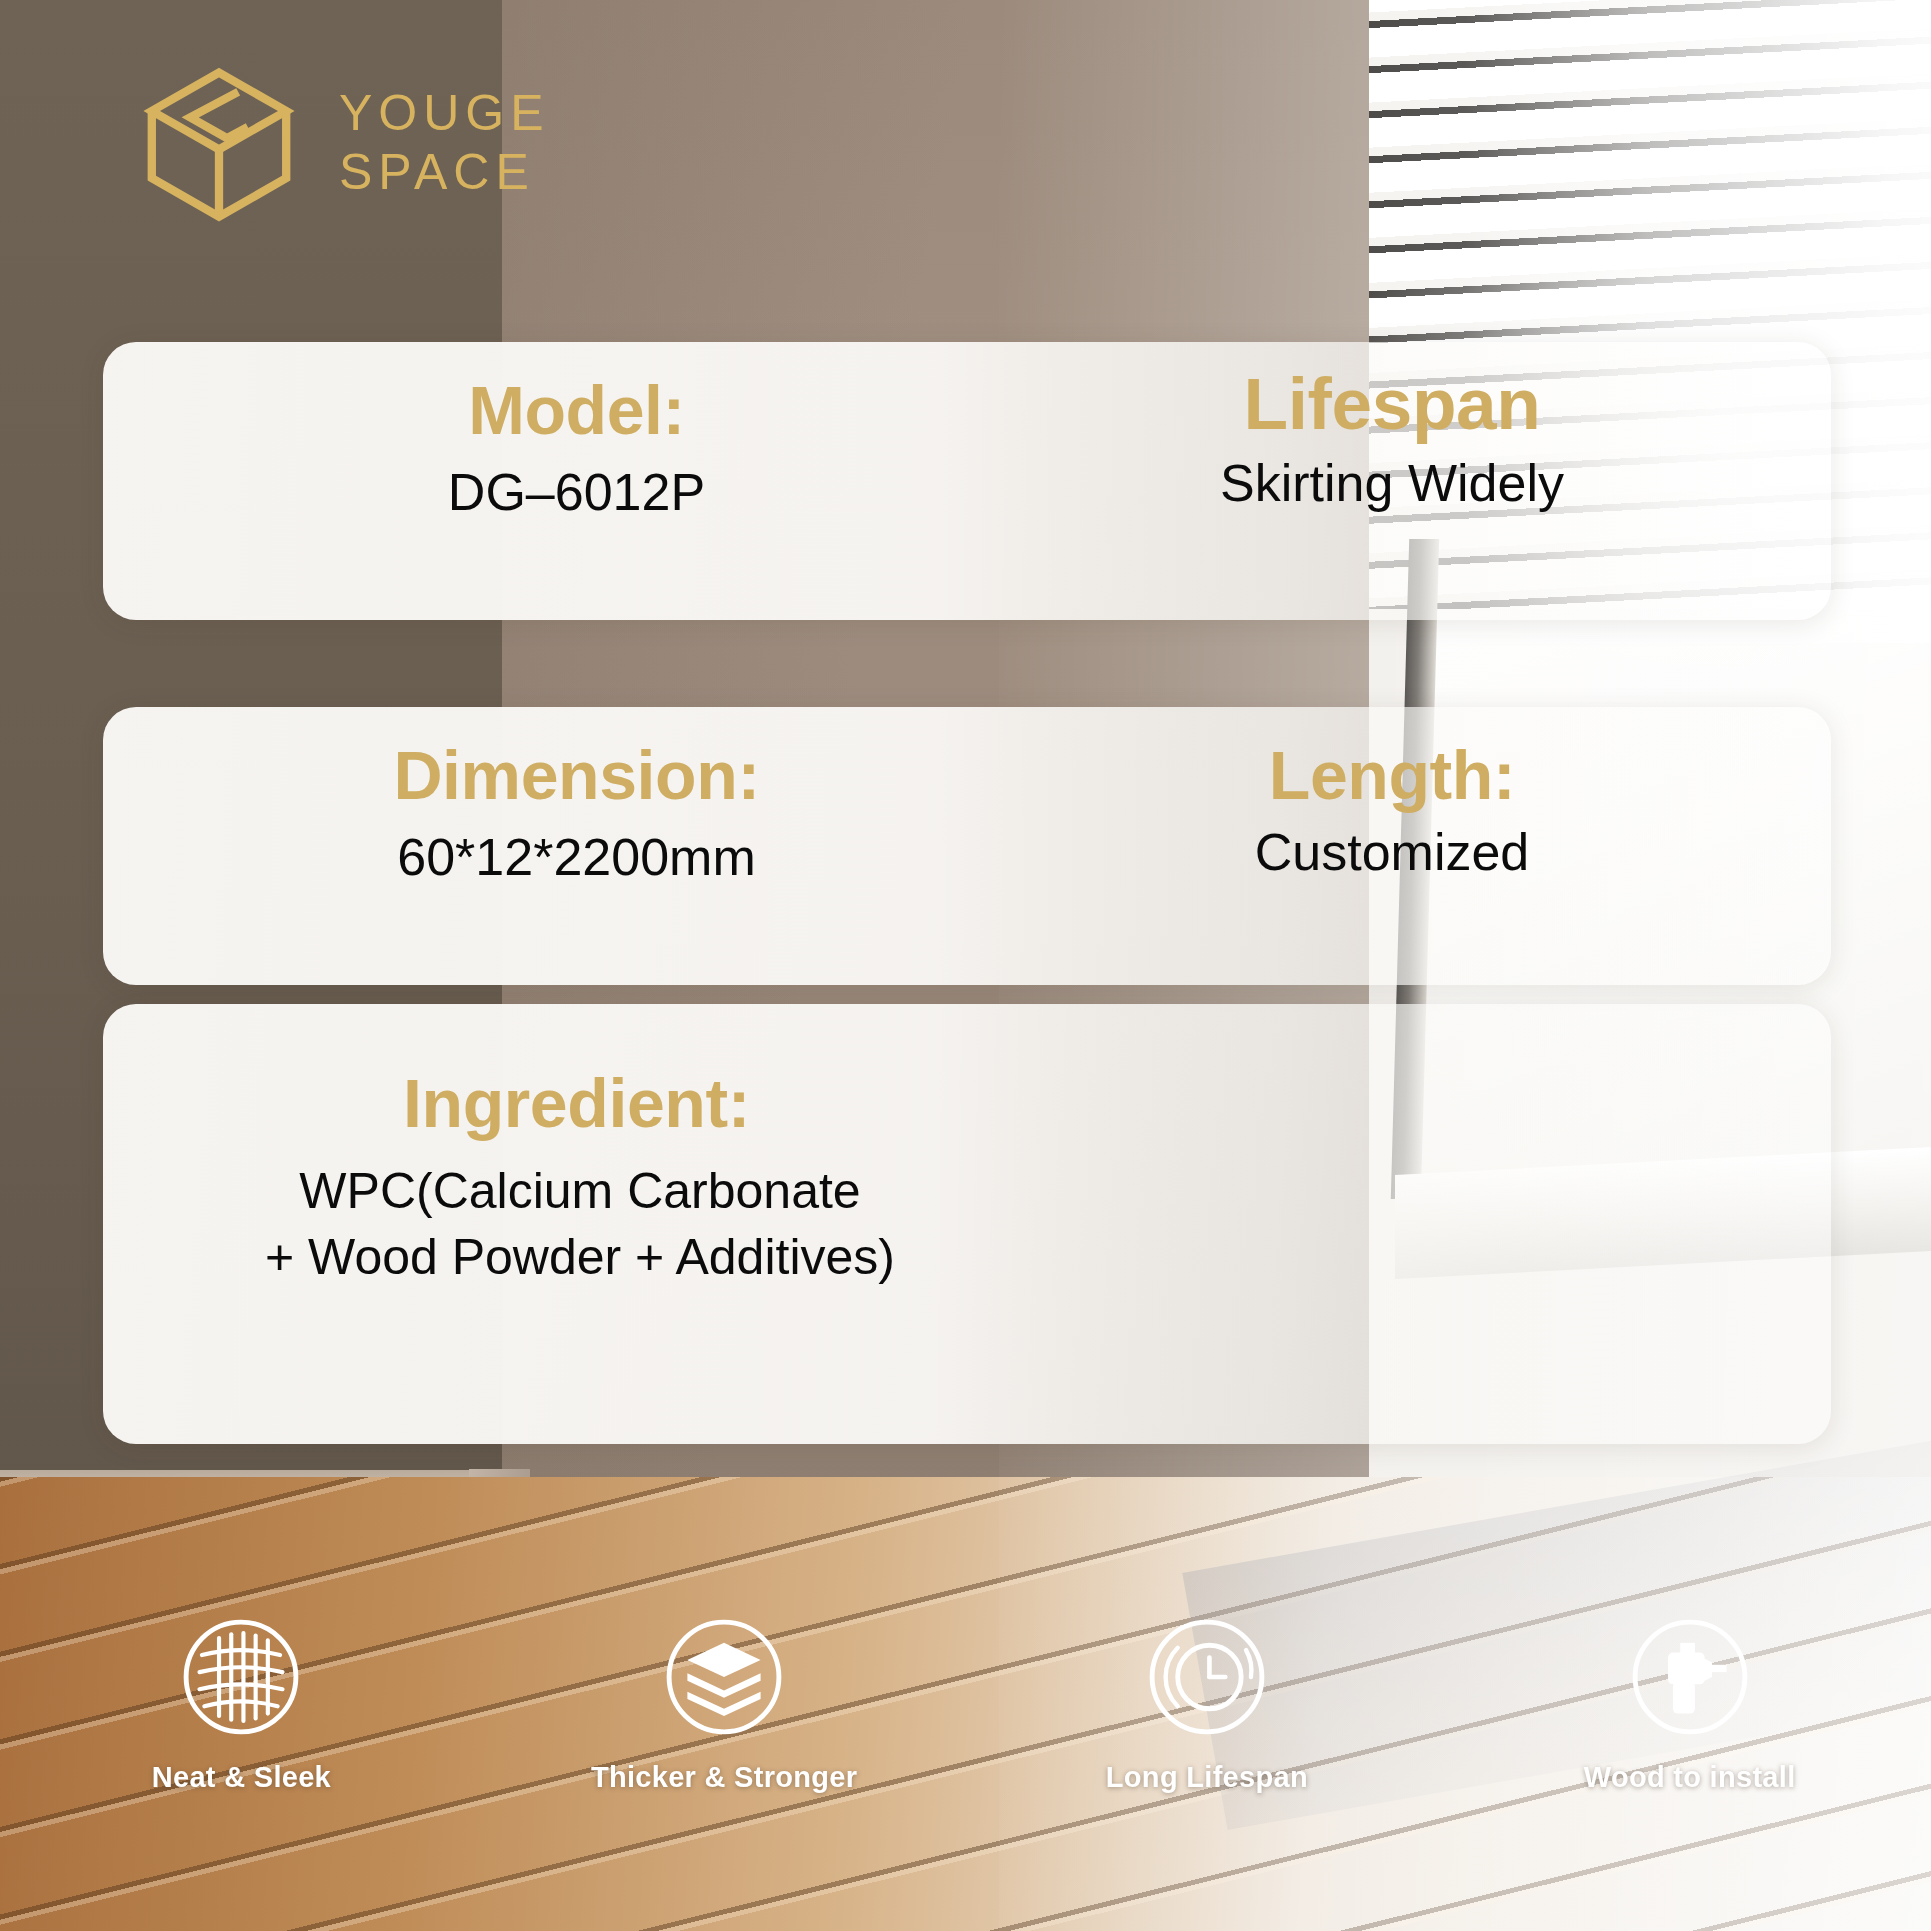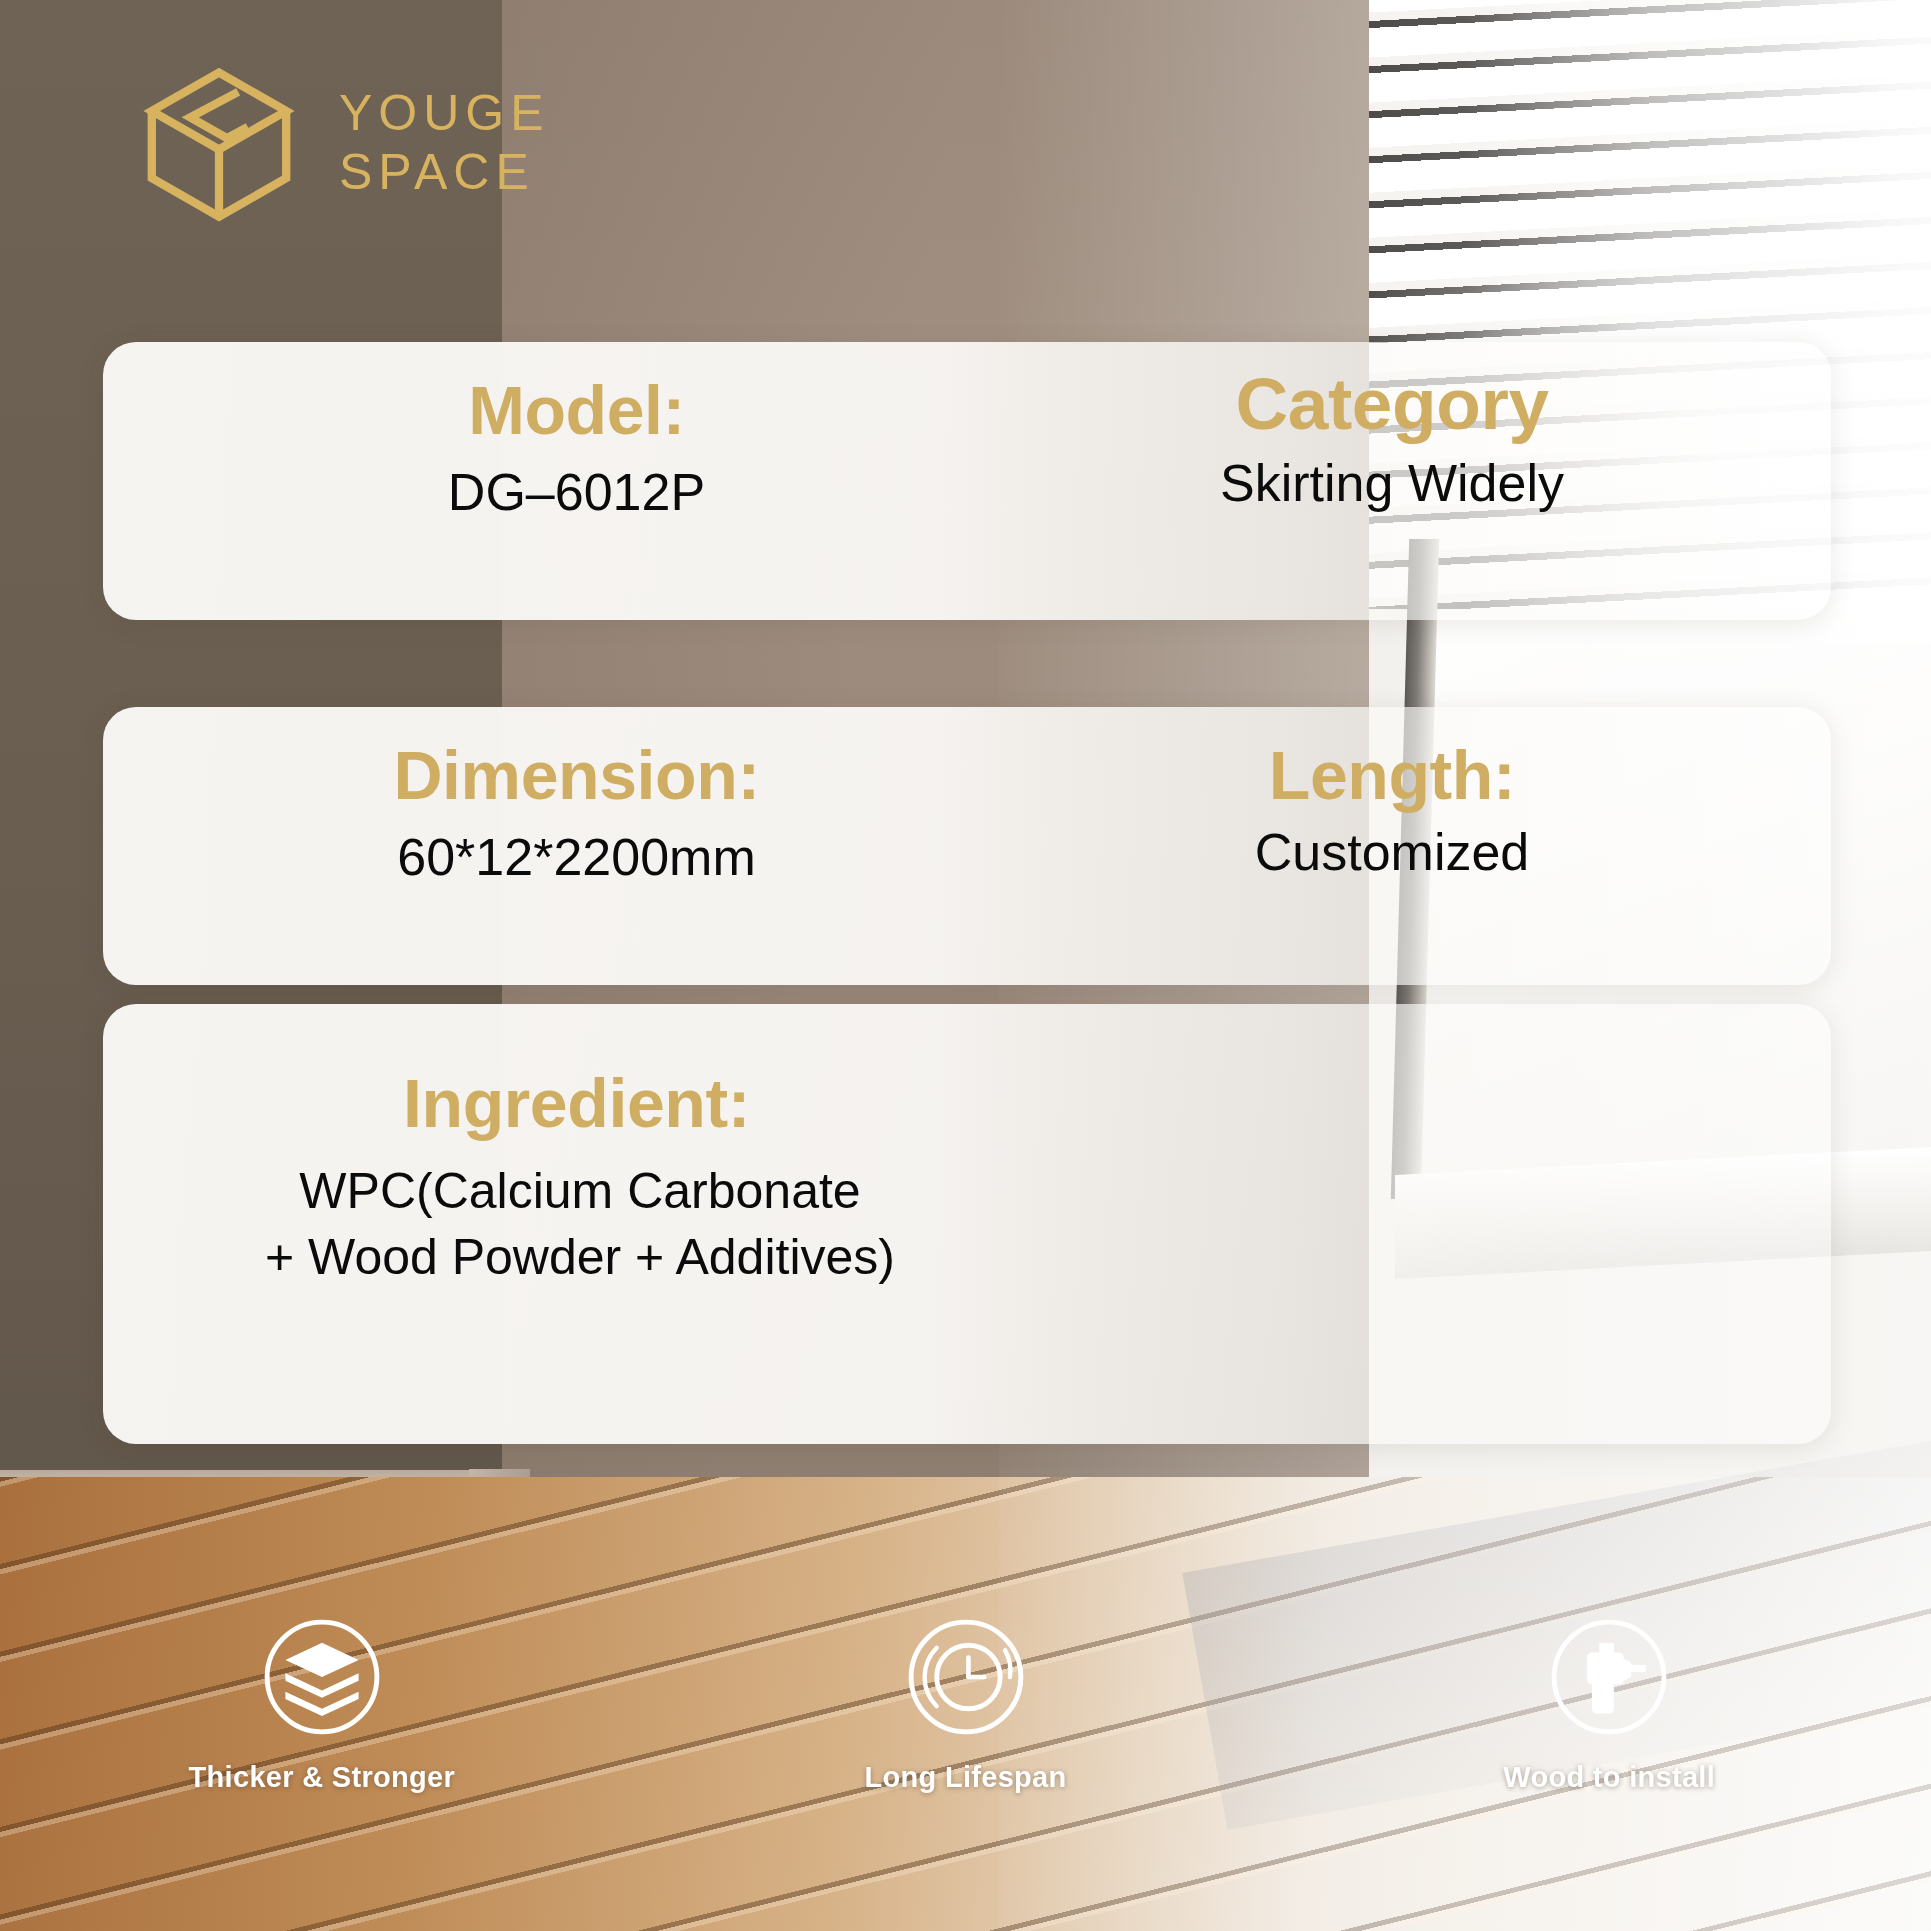--- a/index.html
+++ b/index.html
@@ -311,21 +311,21 @@
       <span>SPACE</span>
     </div>
   </div>
 
   <div class="card" id="card-1">
     <div class="card-col col-left">
       <div class="field-label">Model:</div>
       <div class="field-value">DG–6012P</div>
     </div>
     <div class="card-col col-right">
-      <div class="field-label">Category</div>
+      <div class="field-label">Lifespan</div>
       <div class="field-value">Skirting Widely</div>
     </div>
   </div>
 
   <div class="card" id="card-2">
     <div class="card-col col-left">
       <div class="field-label">Dimension:</div>
       <div class="field-value">60*12*2200mm</div>
     </div>
     <div class="card-col col-right">
@@ -337,20 +337,37 @@
   <div class="card" id="card-3">
     <div class="card-col col-left">
       <div class="field-label">Ingredient:</div>
       <div class="field-value">WPC(Calcium Carbonate
  + Wood Powder + Additives)</div>
     </div>
   </div>
 
   <div class="features">
 
+    <div class="feature">
+      <svg class="feature-icon" viewBox="0 0 100 100">
+        <circle cx="50" cy="50" r="45" fill="none" stroke="#fff" stroke-width="4"></circle>
+        <g fill="none" stroke="#fff" stroke-width="3.4" stroke-linecap="round">
+          <path d="M32 18 V82"></path>
+            <path d="M42 15 V85"></path>
+            <path d="M52 14 V86"></path>
+          <path d="M62 16 V84"></path>
+            <path d="M72 20 V80"></path>
+          <path d="M18 32 Q50 24 82 32"></path>
+          <path d="M16 46 Q50 38 84 46"></path>
+          <path d="M16 60 Q50 52 84 60"></path>
+          <path d="M20 74 Q50 66 80 74"></path>
+        </g>
+      </svg>
+      <div class="feature-label">Neat &amp; Sleek</div>
+    </div>
 
     <div class="feature">
       <svg class="feature-icon" viewBox="0 0 100 100">
         <circle cx="50" cy="50" r="45" fill="none" stroke="#fff" stroke-width="4"></circle>
         <g fill="#fff">
           <path d="M50 22 L80 36 L50 50 L20 36 Z"></path>
           <path d="M20 47 L50 61 L80 47 L80 53 L50 67 L20 53 Z"></path>
           <path d="M20 62 L50 76 L80 62 L80 68 L50 82 L20 68 Z"></path>
         </g>
       </svg>

